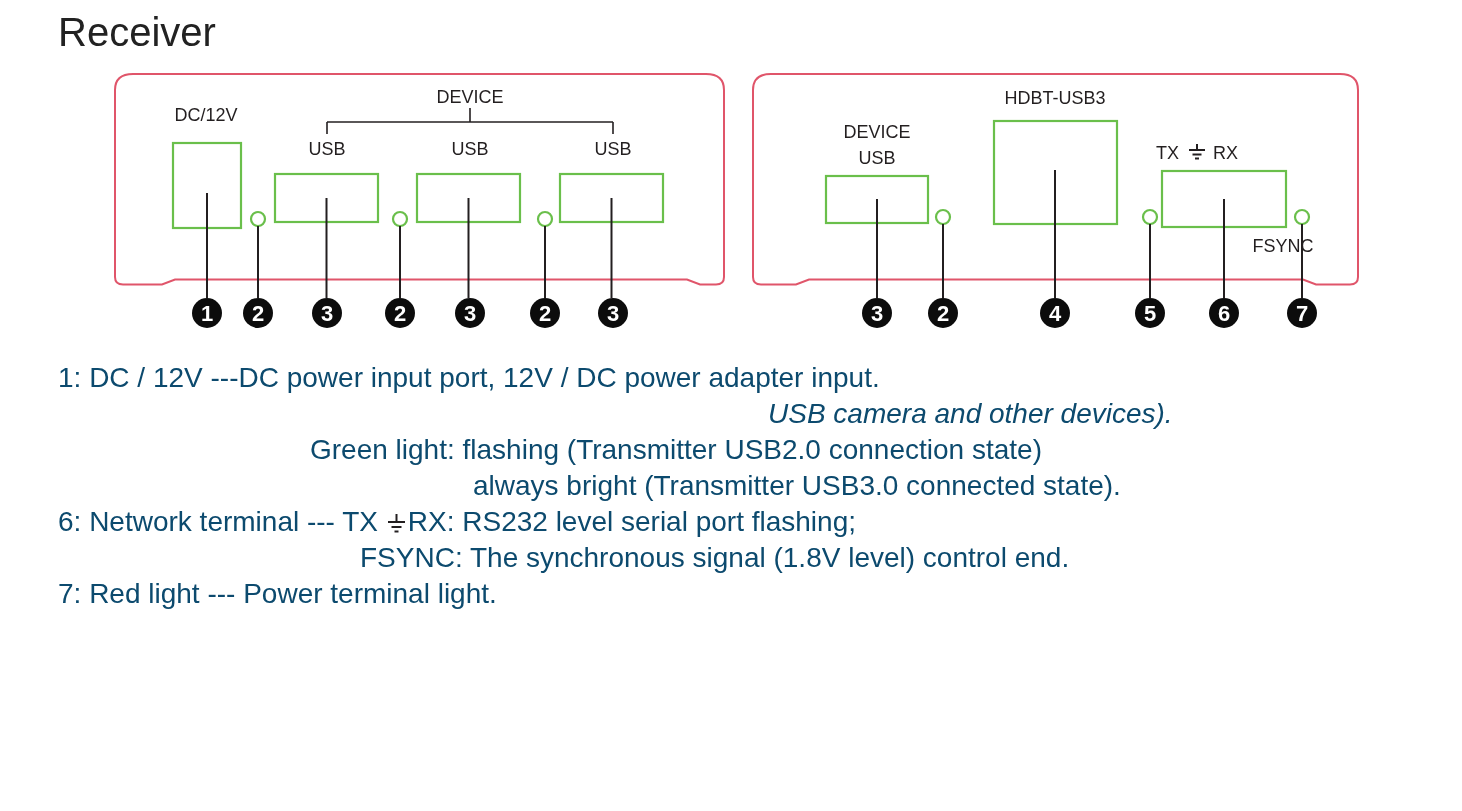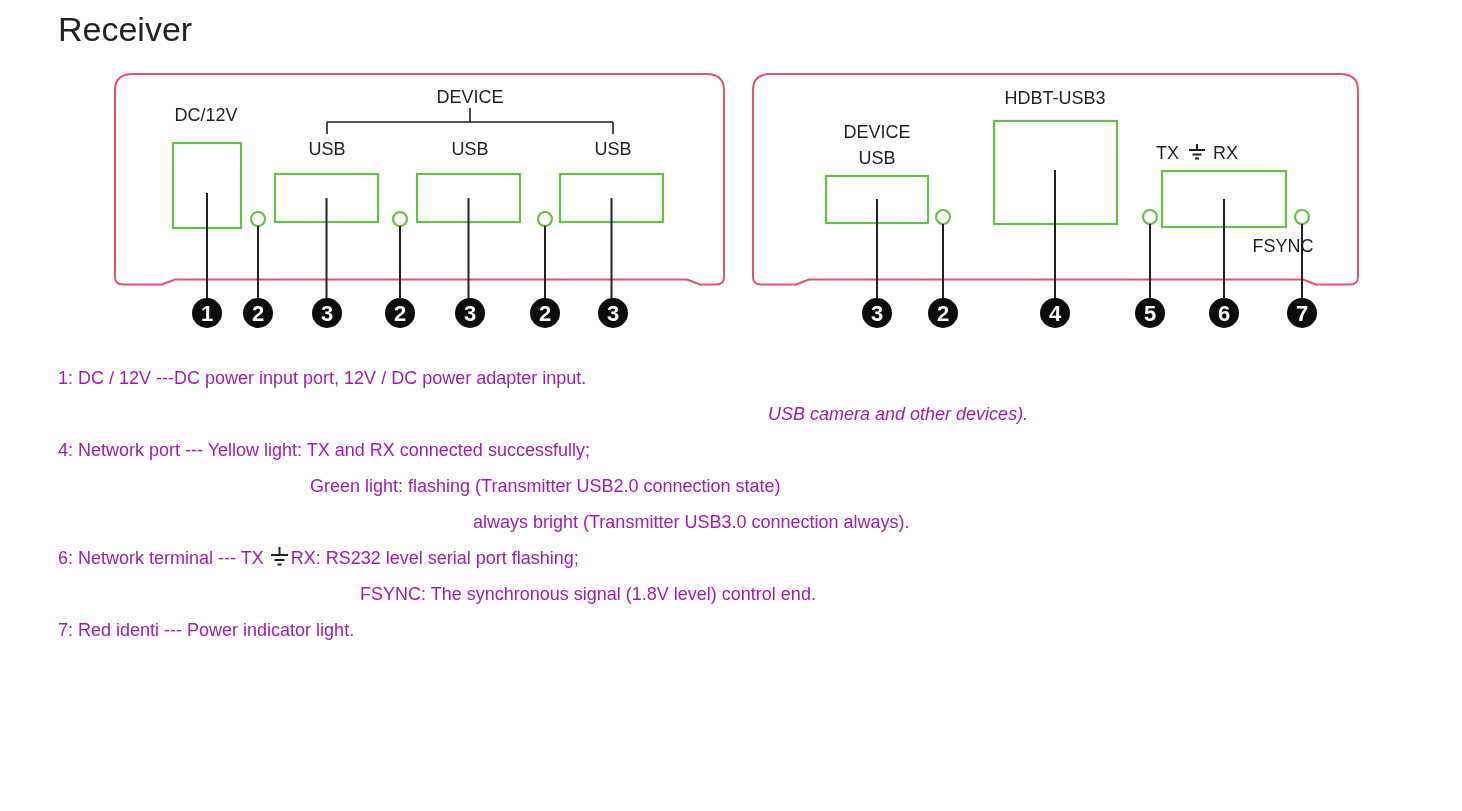--- a/index.html
+++ b/index.html
@@ -2,40 +2,40 @@
 <html><head>
 <meta charset="utf-8">
 <style>
   html,body{margin:0;padding:0;}
   body{
     width:1462px;height:811px;background:#ffffff;position:relative;
     font-family:"Liberation Sans", sans-serif;color:#231f20;overflow:hidden;
   }
   .page-title{
     position:absolute;left:58px;top:10px;margin:0;
-    font-size:34px;font-weight:400;color:#222222;letter-spacing:0;
+    font-size:40px;font-weight:400;color:#222222;letter-spacing:0;
   }
   svg.diagram{position:absolute;left:0;top:0;}
   svg.diagram text{
     font-family:"Liberation Sans", sans-serif;
     font-size:18px;fill:#231f20;
   }
   svg.diagram text.callout-num{
     font-size:22px;font-weight:700;fill:#ffffff;
   }
   .panel{fill:none;stroke:#e0556a;stroke-width:2;}
   .port{fill:none;stroke:#6abf4b;stroke-width:2.2;}
   .led{fill:#ffffff;stroke:#6abf4b;stroke-width:2.2;}
   .leader{stroke:#231f20;stroke-width:2;fill:none;}
   .bracket{stroke:#231f20;stroke-width:1.6;fill:none;}
   .ground{stroke:#231f20;stroke-width:2;fill:none;}
   .callout-dot{fill:#0c0c0c;}
   .legend{position:absolute;left:58px;top:360px;width:1380px;}
   .legend-line{
-    font-size:18px;line-height:36px;white-space:pre-wrap;color:#a21caf;
+    font-size:28px;line-height:36px;white-space:pre-wrap;color:#0c4a6e;
   }
   .inline-ground{vertical-align:-3px;margin:0 2px 0 1px;}
 </style>
 </head>
 <body>
 
 <h1 class="page-title">Receiver</h1>
 
 <svg class="diagram" width="1462" height="345" viewBox="0 0 1462 345">
 
@@ -142,26 +142,25 @@
       <text class="callout-num" x="1224" y="321" text-anchor="middle">6</text>
       <circle class="callout-dot" cx="1302" cy="313" r="15"></circle>
       <text class="callout-num" x="1302" y="321" text-anchor="middle">7</text>
     </g>
   </g>
 </svg>
 
 <div class="legend">
   <div class="legend-line">1: DC / 12V ---DC power input port, 12V / DC power adapter input.</div>
   <div class="legend-line" style="padding-left:710px;font-style:italic;">USB camera and other devices).</div>
-  <div class="legend-line">4: Network port --- Yellow light: TX and RX connected successfully;</div>
   <div class="legend-line" style="padding-left:252px;">Green light: flashing (Transmitter USB2.0 connection state)</div>
-  <div class="legend-line" style="padding-left:415px;">always bright (Transmitter USB3.0 connection always).</div>
+  <div class="legend-line" style="padding-left:415px;">always bright (Transmitter USB3.0 connected state).</div>
   <div class="legend-line"><span>6: Network terminal --- TX </span><svg class="inline-ground" width="19" height="21" viewBox="0 0 19 21">
         <g stroke="#231f20" stroke-width="2" fill="none">
           <line x1="9.5" y1="1" x2="9.5" y2="9"></line>
           <line x1="1" y1="9" x2="18" y2="9"></line>
           <line x1="4.5" y1="14" x2="14.5" y2="14"></line>
           <line x1="7.5" y1="18.5" x2="11.5" y2="18.5"></line>
         </g>
       </svg><span>RX: RS232 level serial port flashing;</span></div>
   <div class="legend-line" style="padding-left:302px;">FSYNC: The synchronous signal (1.8V level) control end.</div>
-  <div class="legend-line">7: Red identi --- Power indicator light.</div>
+  <div class="legend-line">7: Red light --- Power terminal light.</div>
 </div>
 
 </body></html>

